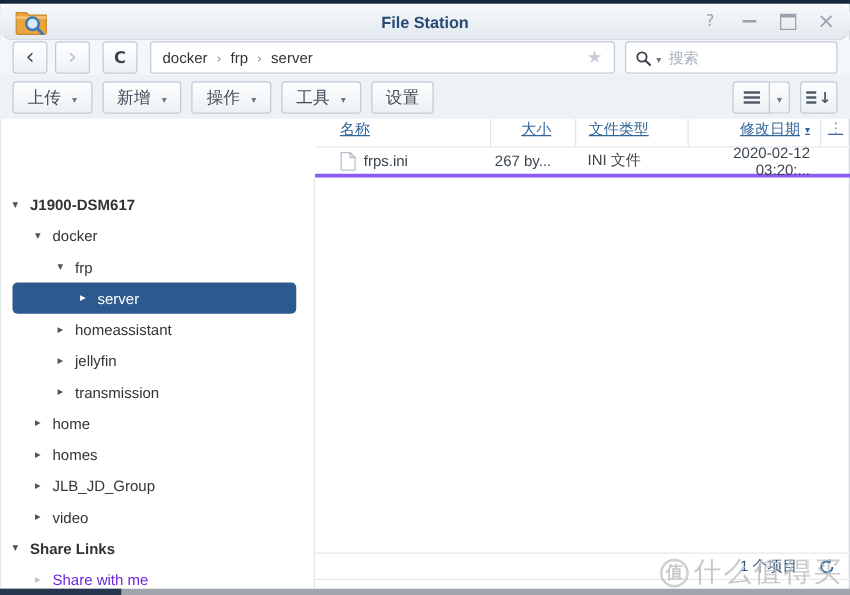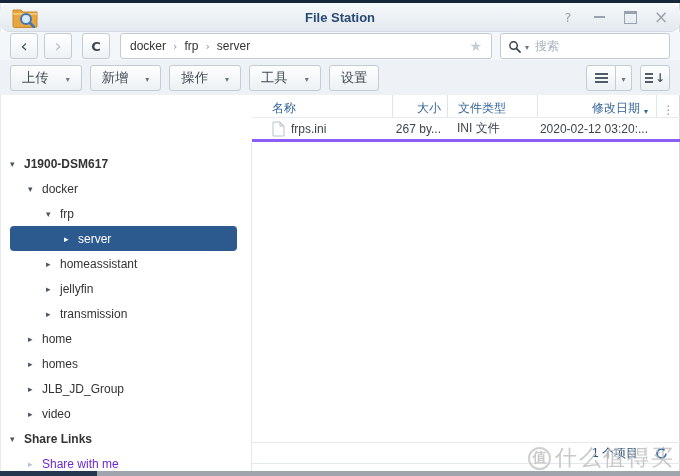--- a/index.html
+++ b/index.html
@@ -47,21 +47,21 @@
   .star::before { content:"\2605"; }
   .searchbox { margin-left:8px; width:170px; flex:none; height:26px; background:#fff;
     border:1px solid #c3cbd3; border-radius:3px; display:flex; align-items:center; padding:0 7px; gap:4px; }
   .search-caret::before { content:"\25be"; font-size:8px; color:#6b7682; font-family:"DejaVu Sans",sans-serif; }
   .searchbox input { border:none; outline:none; flex:1; min-width:0; font:inherit; color:#333; background:transparent; }
   .searchbox input::placeholder { color:#a9b3bd; }
 
   
   .toolbar { height:35px; flex:none; display:flex; align-items:center; background:#eef1f5; padding:0 10px; gap:8px; }
   .tb-btn { height:26px; padding:0 11px; border:1px solid #c3cbd3; border-radius:3px;
-    background:linear-gradient(#fdfefe,#edf1f4); color:#424c57; display:flex; align-items:center; gap:17px; }
+    background:linear-gradient(#fdfefe,#edf1f4); color:#424c57; display:flex; align-items:center; gap:9px; }
   .tb-caret::before { content:"\25be"; font-size:8px; color:#6d7884; font-family:"DejaVu Sans",sans-serif; }
   .tb-right { margin-left:auto; display:flex; align-items:center; gap:8px; }
   .split { display:flex; }
   .split .seg-main { width:30px; height:26px; border:1px solid #c3cbd3; border-radius:3px 0 0 3px;
     background:linear-gradient(#fdfefe,#edf1f4); display:flex; align-items:center; justify-content:center; }
   .split .seg-caret { width:16px; height:26px; border:1px solid #c3cbd3; border-left:none; border-radius:0 3px 3px 0;
     background:linear-gradient(#fdfefe,#edf1f4); display:flex; align-items:center; justify-content:center; }
   .bars::before { content:""; display:block; width:13px; height:2px; background:#525c66;
     box-shadow:0 -4px 0 #525c66, 0 4px 0 #525c66; }
   .sort-btn { width:30px; height:26px; border:1px solid #c3cbd3; border-radius:3px;
@@ -80,25 +80,25 @@
   .c-closed::before { content:"\25b8"; }
   .tree-item.bold { font-weight:bold; }
   .tree-item.selected { background:#2d5a8e; color:#fff; }
   .tree-item.selected .tree-caret { color:#fff; }
   .tree-item.muted { color:#6d28d9; }
   .tree-item.muted .tree-caret { color:#b9c3cd; }
 
   
   .main { flex:1; display:flex; flex-direction:column; min-width:0; position:relative; }
   .thead { height:23px; flex:none; display:flex; align-items:stretch; border-bottom:1px solid #e6ecf1; color:#336699; }
-  .hcell { display:flex; align-items:flex-end; border-left:1px solid #dde5ec; }
+  .hcell { display:flex; align-items:flex-start; border-left:1px solid #dde5ec;text-decoration:underline; }
   .hcell:first-child { border-left:none; }
   .col-name { width:140px; flex:none; padding-left:20px; }
   .col-size { width:55px; flex:none; justify-content:flex-end; padding-right:6px; text-align:right; }
-  .col-type { width:90px; flex:none; padding-left:10px; }
+  .col-type { width:90px; flex:none; padding-left:10px;margin-left:13px; }
   .col-date { flex:1; justify-content:flex-end; padding-right:8px; text-align:right; min-width:0; }
   .col-menu { width:24px; flex:none; justify-content:center; }
   .sort-caret::before { content:"\25be"; font-size:8px; color:#336699; margin-left:4px; font-family:"DejaVu Sans",sans-serif; }
   .dots::before { content:"\22ee"; color:#8a96a3; font-size:12px; font-family:"DejaVu Sans",sans-serif; }
   .rows { flex:1; min-height:0; }
   .frow { height:24px; display:flex; align-items:center; border-bottom:3px solid #8b5cf6; color:#3c444c; }
   .frow .cell { display:flex; align-items:center; }
   .name-inner { display:flex; align-items:center; gap:6px; min-width:0; }
   .name-inner svg { flex:none; }
   .statusbar { flex:none; height:22px; border-top:1px solid #e4e9ee; border-bottom:1px solid #e4e9ee;

